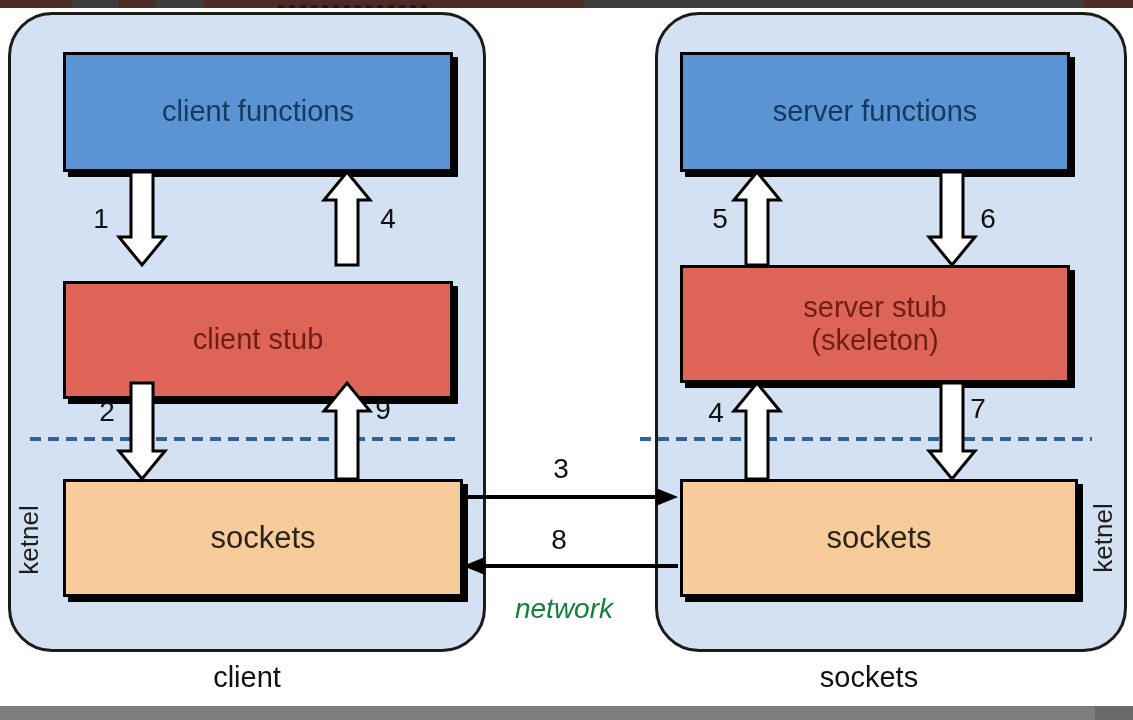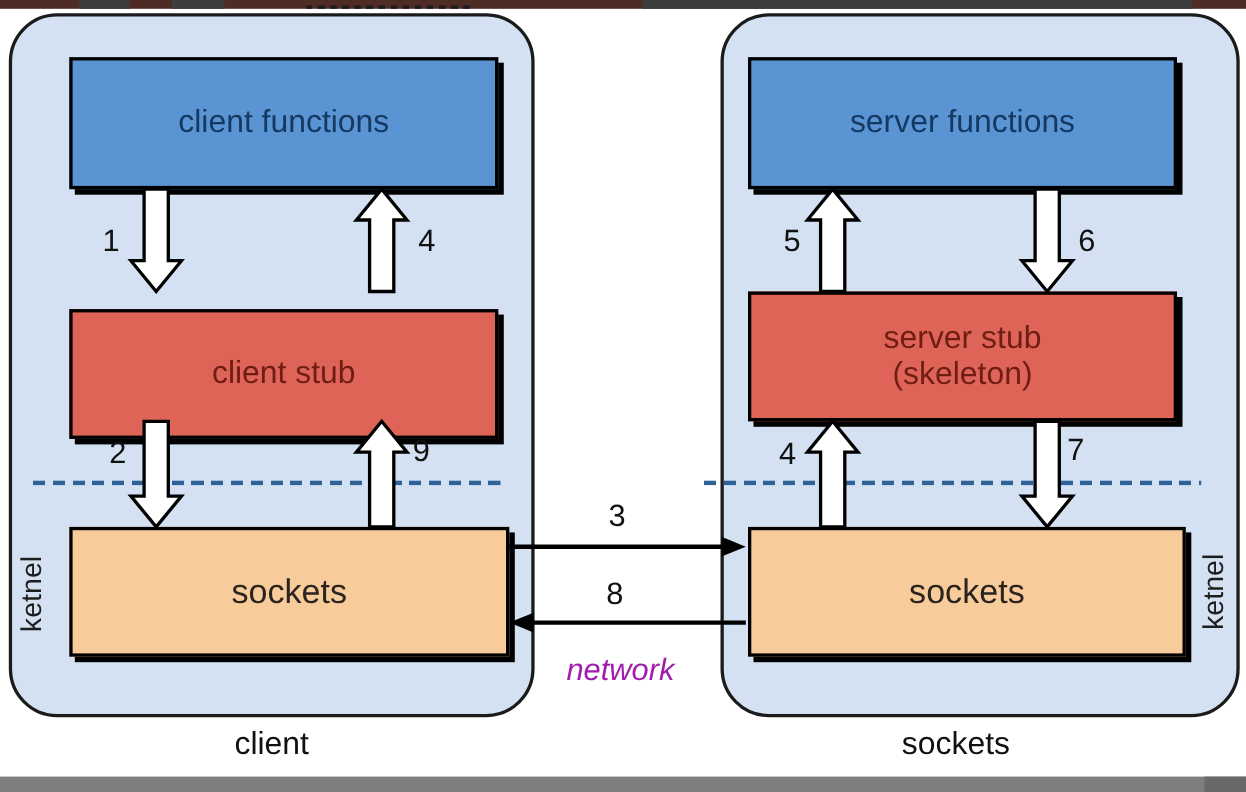--- a/index.html
+++ b/index.html
@@ -45,21 +45,21 @@
 
   
   svg.overlay{position:absolute;left:0;top:0;z-index:5;}
   .block-arrow{fill:var(--arrow-fill);stroke:var(--arrow-stroke);stroke-width:3;stroke-linejoin:miter;}
   .netline{stroke:var(--arrow-stroke);stroke-width:4;}
   .nethead{fill:var(--arrow-stroke);stroke:none;}
 
   
   .numlabel{font-size:28px;color:#111;transform:translate(-50%,-50%);z-index:6;}
   .caption{font-size:29px;color:#111;transform:translate(-50%,-50%);}
-  .network-label{font-size:28px;font-style:italic;color:#a21caf;transform:translate(-50%,-50%);}
+  .network-label{font-size:28px;font-style:italic;color:#15803d;transform:translate(-50%,-50%);}
   .kernel-label{font-size:26px;color:#1d1d1d;transform:translate(-50%,-50%) rotate(-90deg);white-space:nowrap;}
 </style>
 </head>
 <body>
 
 <div class="stage">
 
   <div class="abs topstrip">
     <div class="seg" style="left:72px;width:46px;"></div>
     <div class="seg" style="left:156px;width:48px;"></div>

